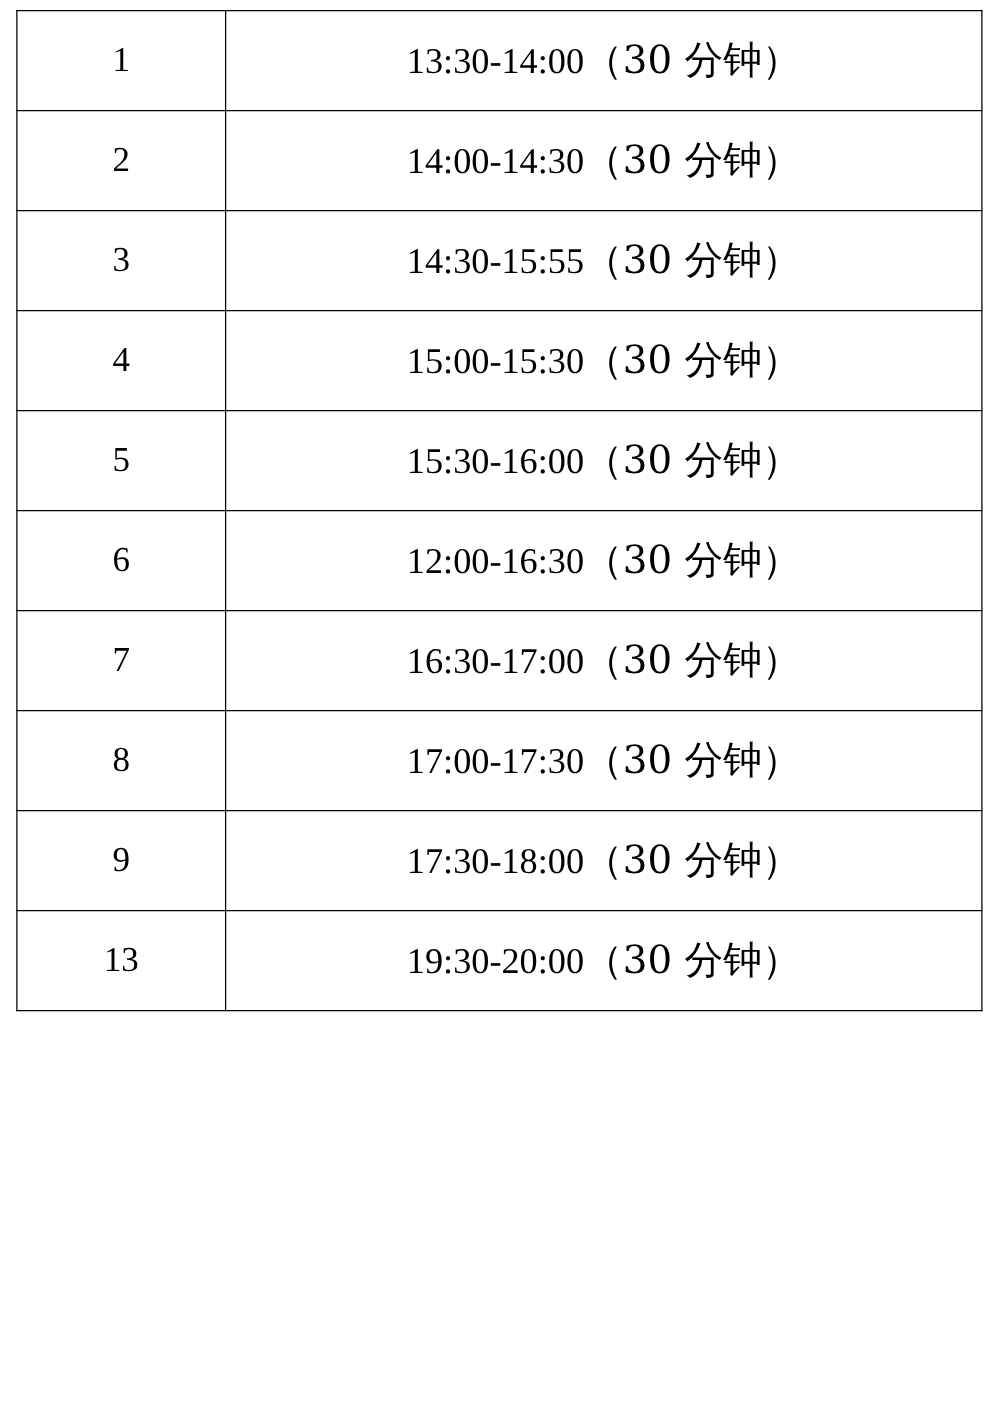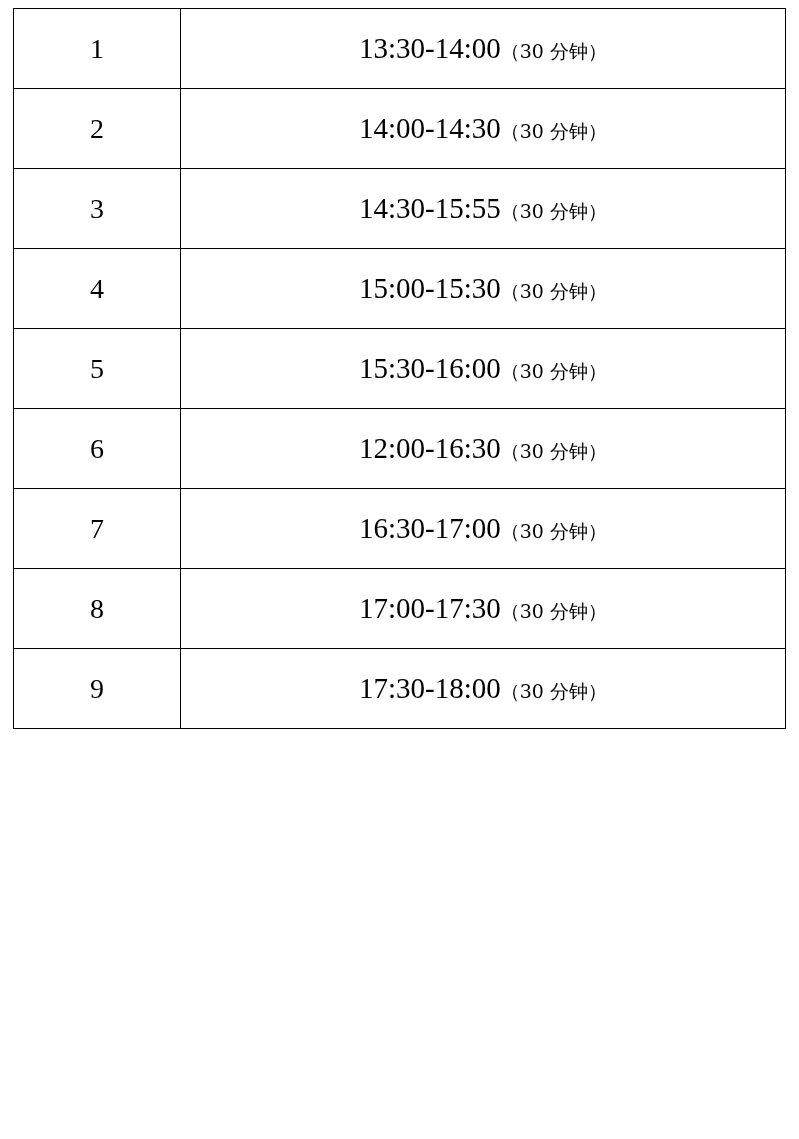--- a/index.html
+++ b/index.html
@@ -42,21 +42,21 @@
     line-height: 1;
     letter-spacing: 0px;
   }
   .slot {
     font-size: 29px;
     line-height: 1;
     white-space: nowrap;
   }
   .slot .cn {
     font-family: "DejaVu Serif", "Liberation Serif", serif;
-    font-size: 19px;
+    font-size: 31px;
   }
 </style>
 </head>
 <body>
 
 <div class="page">
   <table class="schedule">
     <colgroup>
       <col class="c-index">
       <col class="c-slot">
@@ -91,15 +91,19 @@
         <td class="slot"><span>16:30-17:00</span><span class="cn">（30 分钟）</span></td>
       </tr>
       <tr>
         <td class="idx">8</td>
         <td class="slot"><span>17:00-17:30</span><span class="cn">（30 分钟）</span></td>
       </tr>
       <tr>
         <td class="idx">9</td>
         <td class="slot"><span>17:30-18:00</span><span class="cn">（30 分钟）</span></td>
       </tr>
+      <tr>
+        <td class="idx">13</td>
+        <td class="slot"><span>19:30-20:00</span><span class="cn">（30 分钟）</span></td>
+      </tr>
     </tbody>
   </table>
 </div>
 
 </body></html>

